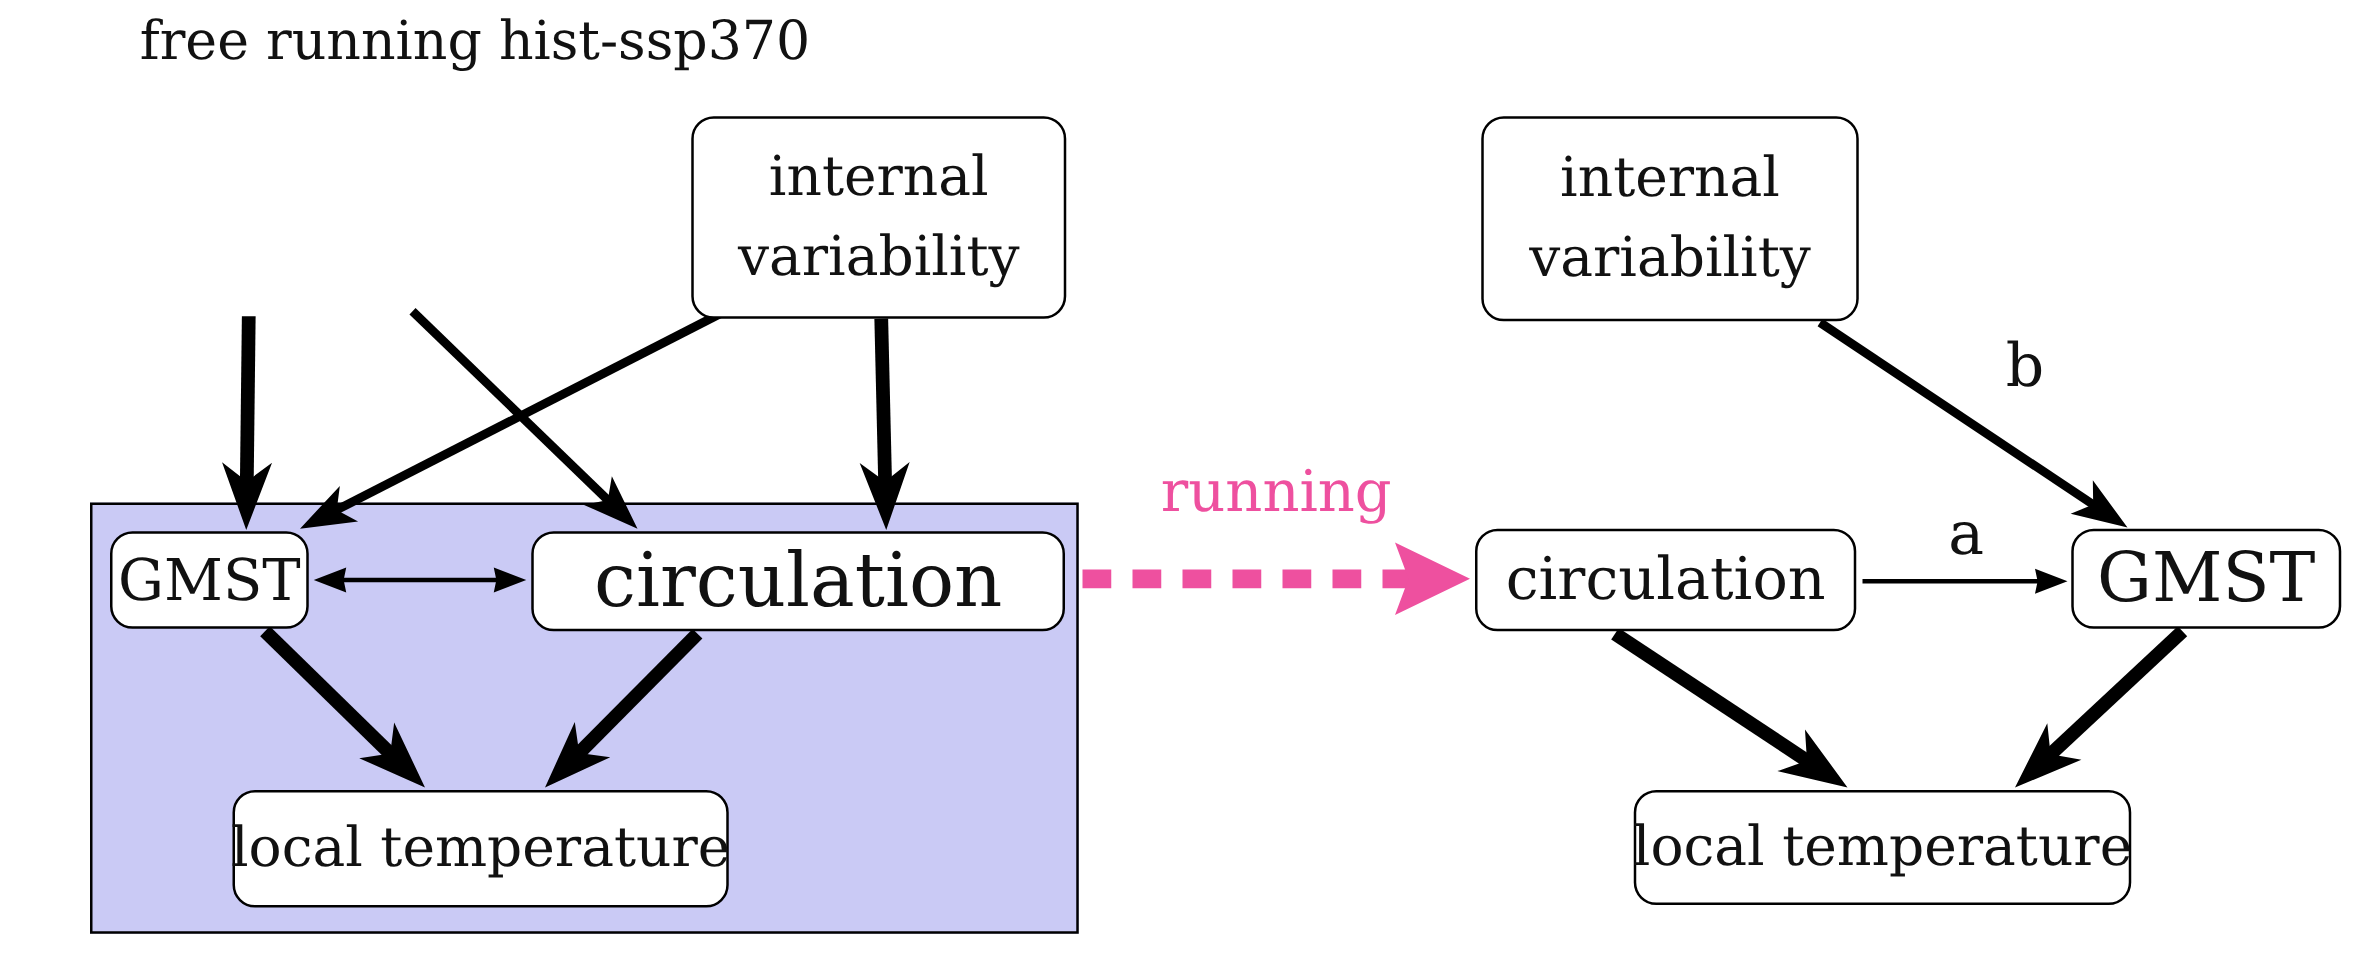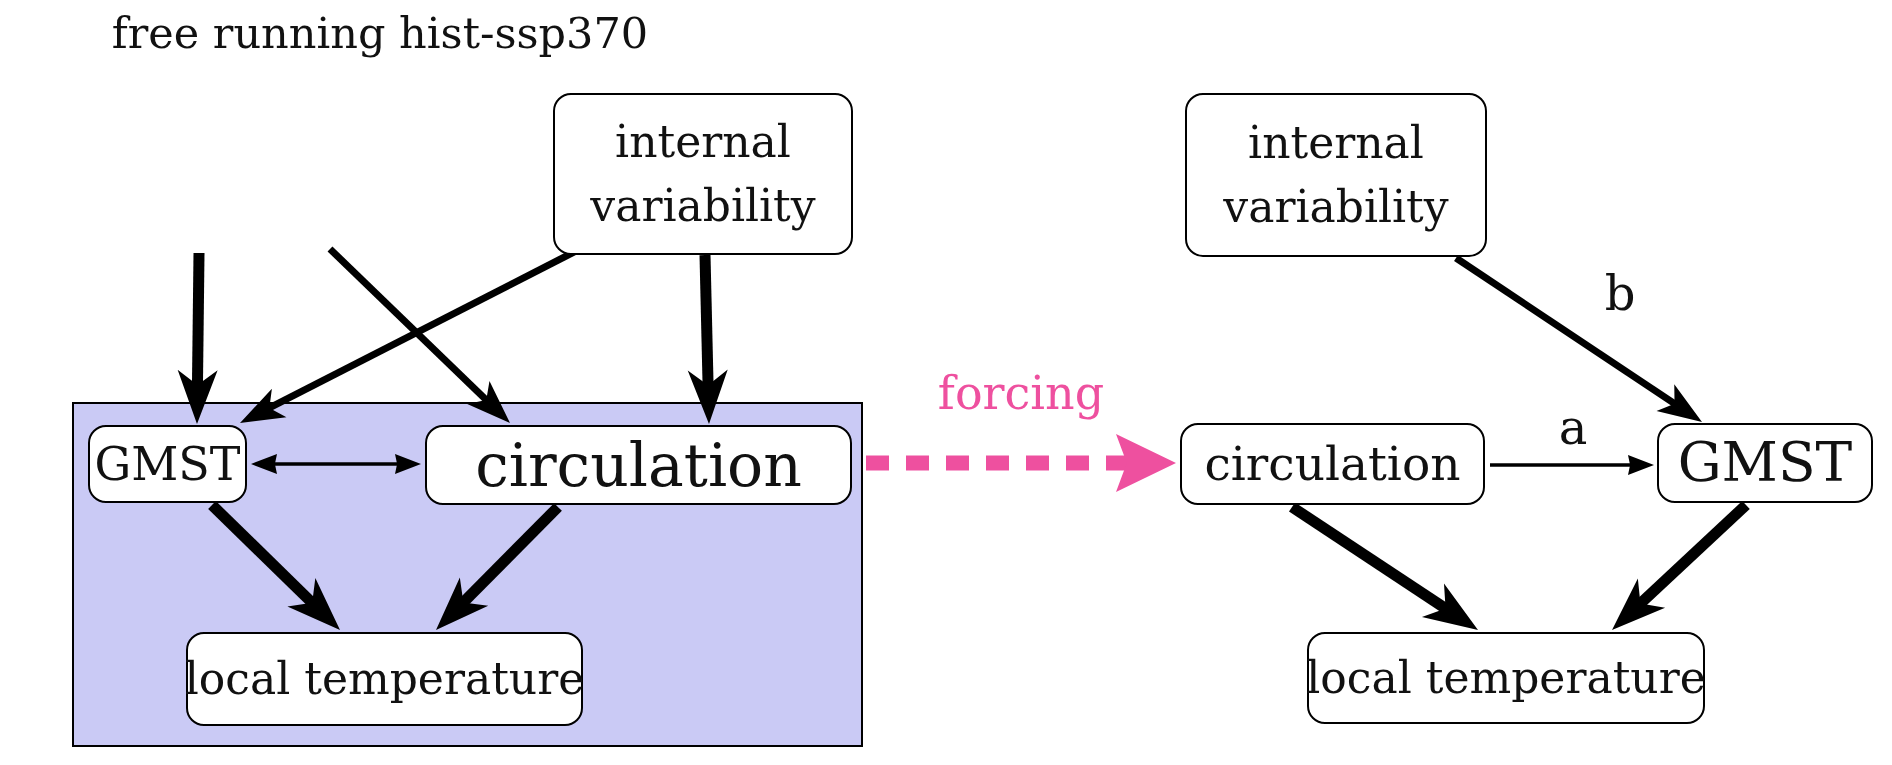--- a/index.html
+++ b/index.html
@@ -150,17 +150,17 @@
   <div class="node" id="node-circ-right">
     <div>circulation</div>
   </div>
   <div class="node" id="node-gmst-right">
     <div>GMST</div>
   </div>
   <div class="node" id="node-localtemp-right">
     <div>local temperature</div>
   </div>
 
-  <div class="edge-label" id="label-nudging">forcing</div>
+  <div class="edge-label" id="label-nudging">running</div>
   <div class="edge-label" id="label-b">b</div>
   <div class="edge-label" id="label-a">a</div>
 
 </div>
 
 </body></html>

